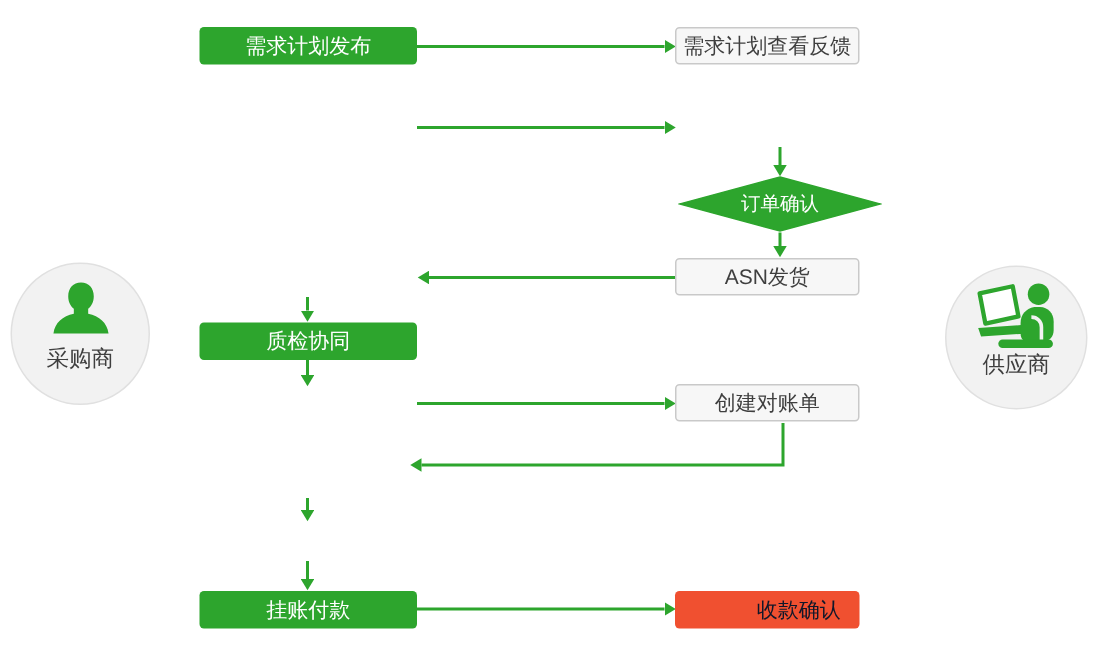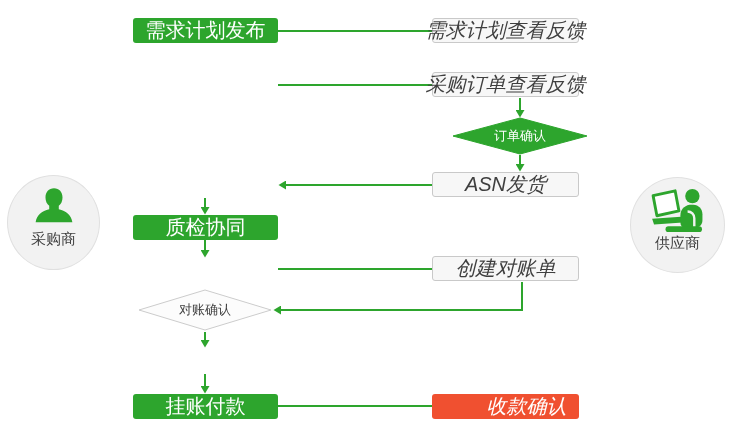--- a/index.html
+++ b/index.html
@@ -14,27 +14,27 @@
   html,body{margin:0;padding:0;background:#fff;}
   body{font-family:"Liberation Sans","DejaVu Sans",sans-serif;}
   .stage{position:relative;width:731px;height:436px;background:#fff;overflow:hidden;}
   .connectors{position:absolute;left:0;top:0;width:731px;height:436px;pointer-events:none;}
   .connectors path{fill:none;stroke:var(--green);stroke-width:2;}
   .connectors marker path,.arrowhead{fill:var(--green);stroke:none;}
 
   .node{
     position:absolute;box-sizing:border-box;height:25px;
     display:flex;align-items:center;justify-content:center;
-    font-size:20px;border-radius:3px;white-space:nowrap;text-align:right;
+    font-size:14px;border-radius:3px;white-space:nowrap;text-align:right;
   }
   .node.green{background:var(--green);color:#fff;}
   .node.plain{background:var(--node-bg);border:1px solid var(--node-border);color:var(--text-dark);}
-  .node.red{background:var(--red);color:#ffffff;padding-left:42px;}
+  .node.red{background:var(--red);color:#0f172a;padding-left:42px;}
   .col-left{left:133px;width:145px;}
-  .col-right{left:432px;width:147px;font-style:italic;}
+  .col-right{left:450px;width:123px;}
 
   .diamond{position:absolute;display:flex;align-items:center;justify-content:center;}
   .diamond svg{position:absolute;left:0;top:0;width:100%;height:100%;}
   .diamond span{position:relative;font-size:13px;z-index:1;font-family:Liberation Mono, monospace;}
   .diamond.green-d span{color:#fff;}
   .diamond.gray-d span{color:var(--text-dark);}
   .diamond.green-d polygon{fill:var(--green);stroke:var(--green);}
   .diamond.gray-d polygon{fill:#fcfcfc;stroke:#cccccc;}
 
   .actor{
@@ -68,31 +68,24 @@
     <path d="M278 269 H443" marker-end="url(#ah)"></path>
     <path d="M522 282 V310 H281" marker-end="url(#ah)"></path>
     <path d="M205 332 V340" marker-end="url(#ah)"></path>
     <path d="M205 374 V386" marker-end="url(#ah)"></path>
     <path d="M278 406 H443" marker-end="url(#ah)"></path>
   </svg>
 
   <div class="node green col-left" style="top:18px">需求计划发布</div>
   <div class="node green col-left" style="top:215px">质检协同</div>
 
-  <div class="diamond gray-d" style="left:138px;top:289px;width:134px;height:42px">
-    <svg viewBox="0 0 134 42" preserveAspectRatio="none">
-        <polygon points="67,1 133,21 67,41 1,21"></polygon>
-      </svg>
-    <span>对账确认</span>
-  </div>
 
   <div class="node green col-left" style="top:394px">挂账付款</div>
 
   <div class="node plain col-right" style="top:18px">需求计划查看反馈</div>
-  <div class="node plain col-right" style="top:72px">采购订单查看反馈</div>
 
   <div class="diamond green-d" style="left:452px;top:117px;width:136px;height:38px">
     <svg viewBox="0 0 136 38" preserveAspectRatio="none">
         <polygon points="68,1 135,19 68,37 1,19"></polygon>
       </svg>
     <span>订单确认</span>
   </div>
 
   <div class="node plain col-right" style="top:172px">ASN发货</div>
   <div class="node plain col-right" style="top:256px">创建对账单</div>

